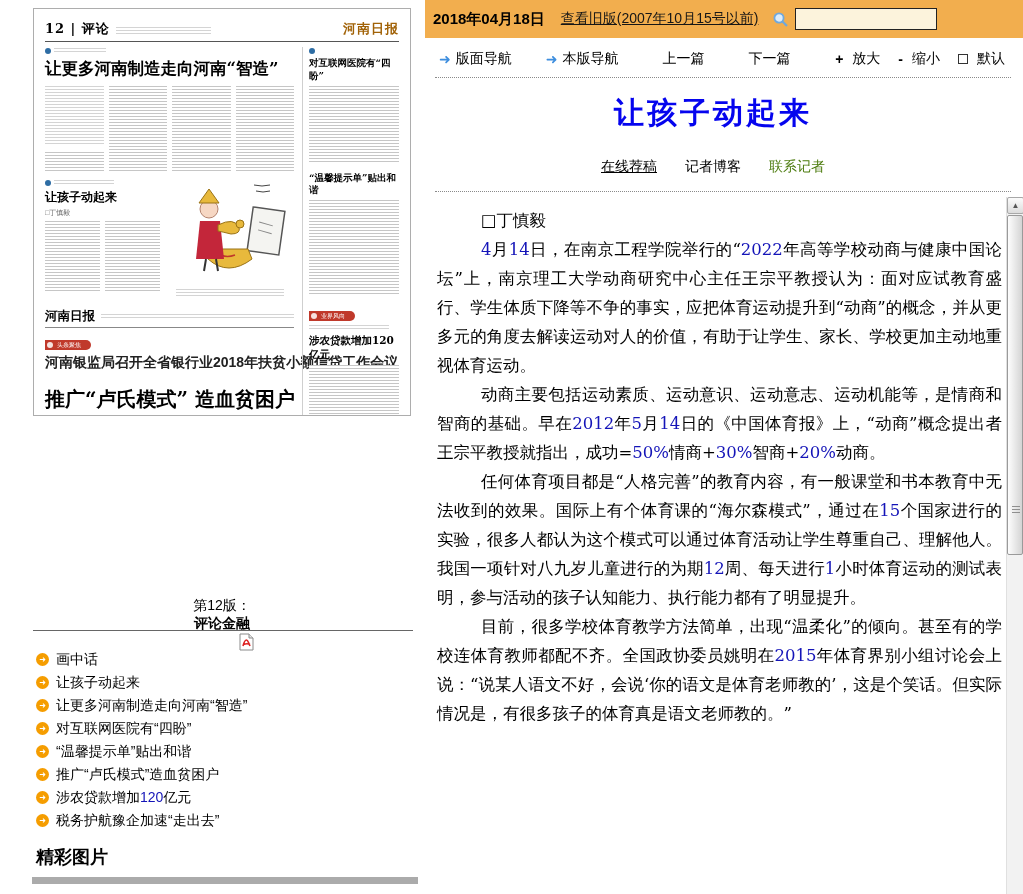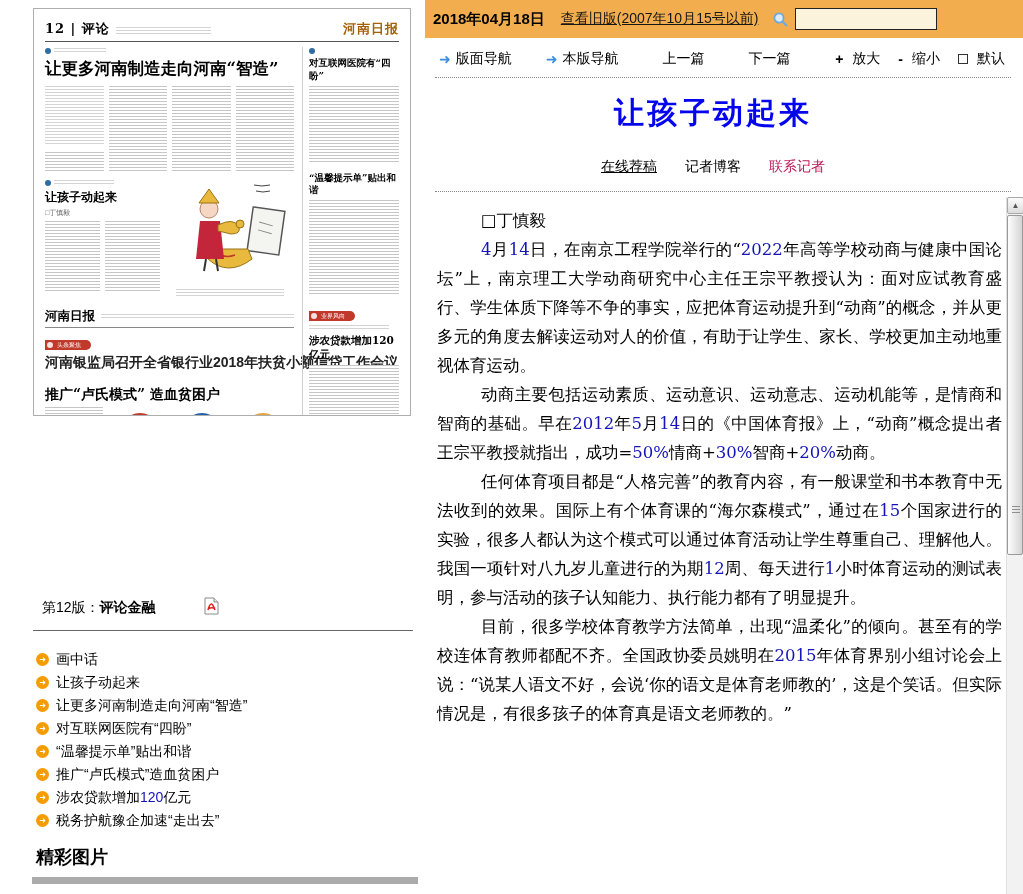--- a/index.html
+++ b/index.html
@@ -30,40 +30,40 @@
   .np-h2{font-family:"DejaVu Serif",serif;font-weight:bold;font-size:12px;margin:2px 0;}
   .np-h3{font-family:"DejaVu Serif",serif;font-weight:bold;font-size:9.5px;line-height:1.35;margin:2px 0 3px 0;}
   .np-weekly{display:flex;align-items:center;gap:6px;border-bottom:1px solid #888;
              padding-bottom:2px;margin:7px 0 5px 0;}
   .np-weekly-t{font-family:"DejaVu Serif",serif;font-weight:bold;font-size:12.5px;white-space:nowrap;}
   .badge{display:inline-block;background:#c0392b;color:#fff;font-size:6px;line-height:10px;
          padding:0 10px 0 12px;border-radius:0 5px 5px 0;position:relative;}
   .badge::before{content:"";position:absolute;left:2px;top:2px;width:6px;height:6px;border-radius:50%;
          background:#fff;opacity:.85;}
   .fin-kicker{font-size:14px;font-weight:bold;color:#222;margin:3px 0 14px 0;white-space:nowrap;}
-  .fin-h{font-family:"DejaVu Serif",serif;font-weight:bold;font-size:14px;white-space:nowrap;margin:1px 0 3px 0;}
+  .fin-h{font-family:"DejaVu Serif",serif;font-weight:bold;font-size:20px;white-space:nowrap;margin:1px 0 3px 0;}
   .fin-row{display:flex;gap:6px;margin-top:2px;}
   .ig{flex:1;display:flex;align-items:flex-end;position:relative;height:84px;}
   .ig-step{flex:1;position:relative;height:100%;}
   .ig-circle{position:absolute;left:50%;transform:translateX(-50%);top:6px;width:34px;height:34px;
              border-radius:50%;background:#fff;display:flex;align-items:center;justify-content:center;
              font-size:6px;font-weight:bold;color:#c0392b;text-align:center;z-index:2;}
   .ig-arrow{position:absolute;left:-4px;right:-2px;bottom:6px;height:17px;color:#fff;font-size:6.5px;
             font-weight:bold;display:flex;align-items:center;justify-content:center;
             clip-path:polygon(0 0,88% 0,100% 50%,88% 100%,0 100%,9% 50%);}
   .s-red .ig-circle{border:2px solid #c0392b;}   .s-red .ig-arrow{background:#c0392b;}
   .s-blue .ig-circle{border:2px solid #2160a8;}  .s-blue .ig-arrow{background:#2160a8;}
   .s-yel .ig-circle{border:2px solid #e7a33c;}   .s-yel .ig-arrow{background:#e7a33c;}
   .np-bottom{display:flex;gap:6px;margin-top:6px;}
   .np-banner{height:6px;background:#b5392f;margin-top:7px;position:relative;}
   .np-banner::after{content:"";position:absolute;left:20px;right:20px;top:2px;height:1px;
             background:repeating-linear-gradient(to right,#f3cdc9 0 3px,transparent 3px 9px);}
   .np-dots{display:flex;justify-content:space-around;color:#aaa;font-size:7px;margin-top:4px;}
 
-  .page-footer{position:absolute;left:42px;top:597px;width:360px;display:flex;align-items:center;font-size:14px;}
+  .page-footer{position:absolute;left:42px;top:597px;width:360px;display:flex;align-items:center;font-size:14px;flex-direction:column;}
   .pf-name{font-weight:bold;}
   .navsq{display:inline-flex;width:12px;height:12px;background:#0d3b66;color:#fff;font-size:7px;
          align-items:center;justify-content:center;border-radius:2px;cursor:pointer;}
   .pf-nav{display:flex;align-items:center;gap:7px;margin-left:58px;cursor:pointer;}
   .pdficon{margin-left:48px;cursor:pointer;}
   .left-rule{position:absolute;left:33px;top:630px;width:380px;border-top:1px solid #666;}
   .art-list{position:absolute;left:36px;top:648px;width:370px;list-style:none;margin:0;padding:0;}
   .art-list li{display:flex;align-items:center;gap:7px;height:23px;font-size:14px;cursor:pointer;}
   .obullet{flex:none;width:13px;height:13px;border-radius:50%;background:#f59d00;color:#fff;
            font-size:8px;line-height:13px;text-align:center;}
@@ -89,21 +89,21 @@
   .sign{font-weight:bold;margin-right:4px;}
   .sqr{display:inline-block;width:8px;height:8px;border:1px solid #333;margin-right:4px;}
   .dotted{position:absolute;left:10px;right:12px;border-top:1px dotted #8a8a8a;}
   .d1{top:77px;} .d2{top:191px;}
   .a-title{position:absolute;left:0;right:22px;top:93px;text-align:center;color:#0504ee;
            font-family:"DejaVu Serif",serif;font-weight:bold;font-size:30px;letter-spacing:3px;}
   .a-links{position:absolute;left:0;right:22px;top:158px;display:flex;justify-content:center;
            gap:28px;font-size:14px;}
   .al-0{text-decoration:underline;cursor:pointer;}
   .al-1{cursor:pointer;}
-  .al-2{color:#be185d;cursor:pointer;}
+  .al-2{color:#4d7c0f;cursor:pointer;}
   .article{position:absolute;left:12px;top:206px;width:565px;font-family:"DejaVu Serif",serif;
            font-size:16.5px;line-height:29px;text-align:justify;}
   .para{text-indent:44px;margin:0;}
   .num{color:#1414b8;}
 
   
   .sbar{position:absolute;left:581px;top:197px;width:17px;bottom:0;background:#f2f2f2;
         border-left:1px solid #e0e0e0;}
   .sb-up{position:absolute;top:0;left:0;width:17px;height:17px;box-sizing:border-box;
          background:linear-gradient(#fbfbfb,#dcdcdc);border:1px solid #a8a8a8;border-radius:2px;

